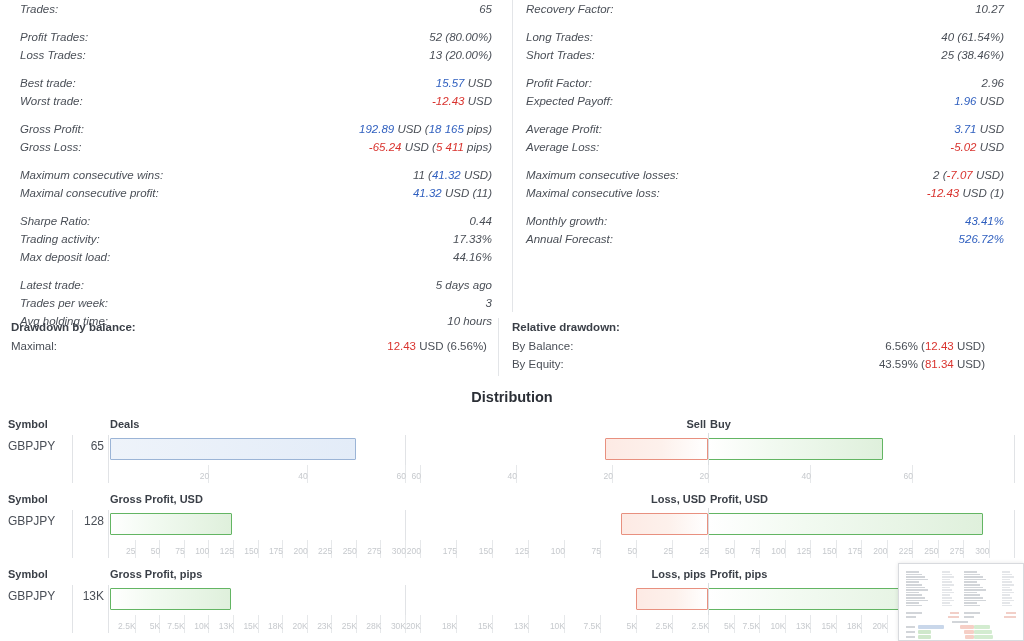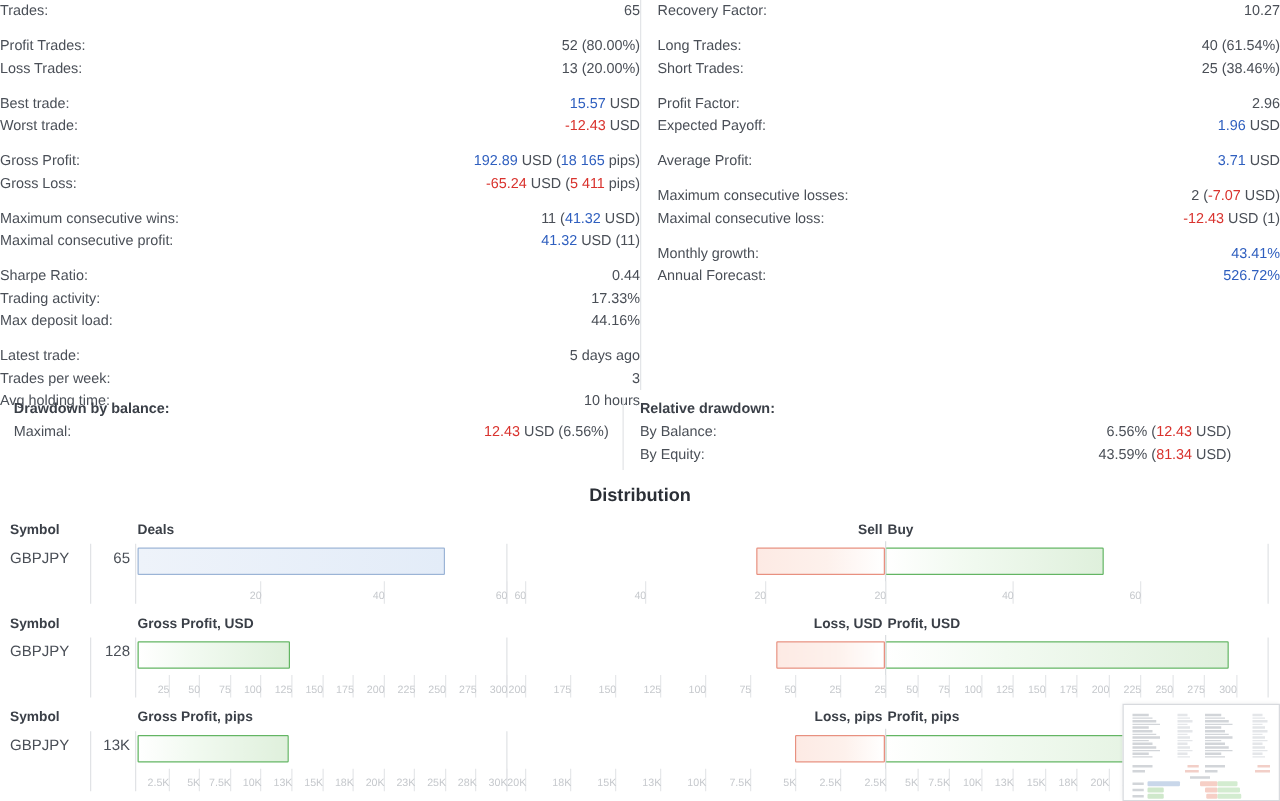--- a/index.html
+++ b/index.html
@@ -11,21 +11,21 @@
     color: #4a4f57;
     overflow: hidden;
   }
   .page { position: relative; width: 1024px; height: 641px; }
 
   
   .stats {
     position: absolute; left: 0; top: 0; width: 1024px; height: 312px;
     display: flex;
   }
-  .stats-col { position: relative; width: 512px; padding: 0 0; }
+  .stats-col { position: relative; width: 512px; padding: 0 20px; font-style: italic; }
   .stats-col.right { border-left: 1px solid #e3e5e8; padding-left: 13px; }
 
   .srow {
     display: flex; align-items: baseline; justify-content: space-between;
     height: 18px; line-height: 18px; font-size: 11.5px; white-space: nowrap;
   }
   .srow .lbl { color: #4a4f57; }
   .srow .val { color: #4a4f57; text-align: right; }
   .sgap { height: 10px; }
 
@@ -221,20 +221,24 @@
           <span class="val"><span class="plain">2.96</span></span>
         </div>
         <div class="srow">
           <span class="lbl">Expected Payoff:</span>
           <span class="val"><span class="pos">1.96</span><span class="plain"> USD</span></span>
         </div>
         <div class="sgap"></div>
         <div class="srow">
           <span class="lbl">Average Profit:</span>
           <span class="val"><span class="pos">3.71</span><span class="plain"> USD</span></span>
+        </div>
+        <div class="srow">
+          <span class="lbl">Average Loss:</span>
+          <span class="val"><span class="neg">-5.02</span><span class="plain"> USD</span></span>
         </div>
         <div class="sgap"></div>
         <div class="srow">
           <span class="lbl">Maximum consecutive losses:</span>
           <span class="val"><span class="plain">2 (</span><span class="neg">-7.07</span><span class="plain"> USD)</span></span>
         </div>
         <div class="srow">
           <span class="lbl">Maximal consecutive loss:</span>
           <span class="val"><span class="neg">-12.43</span><span class="plain"> USD (1)</span></span>
         </div>

